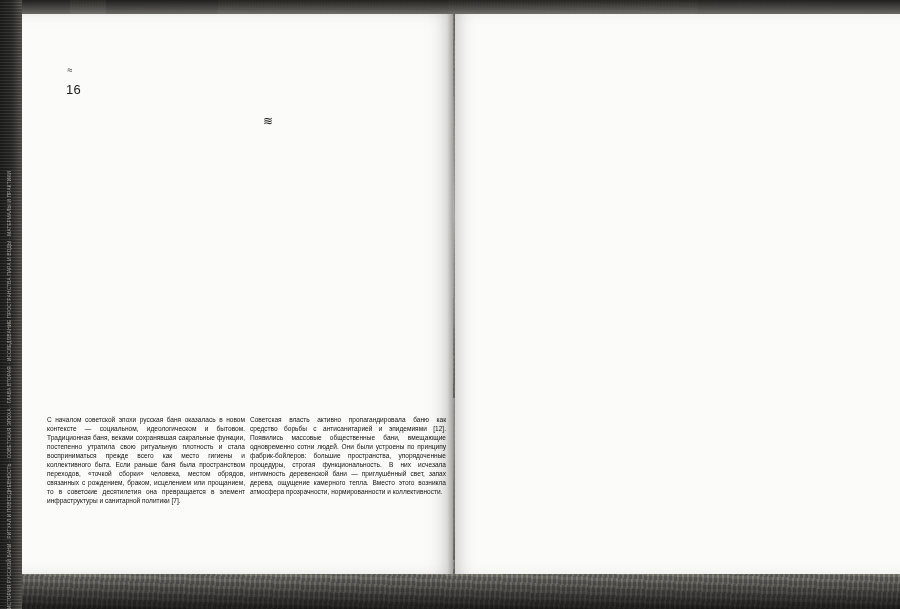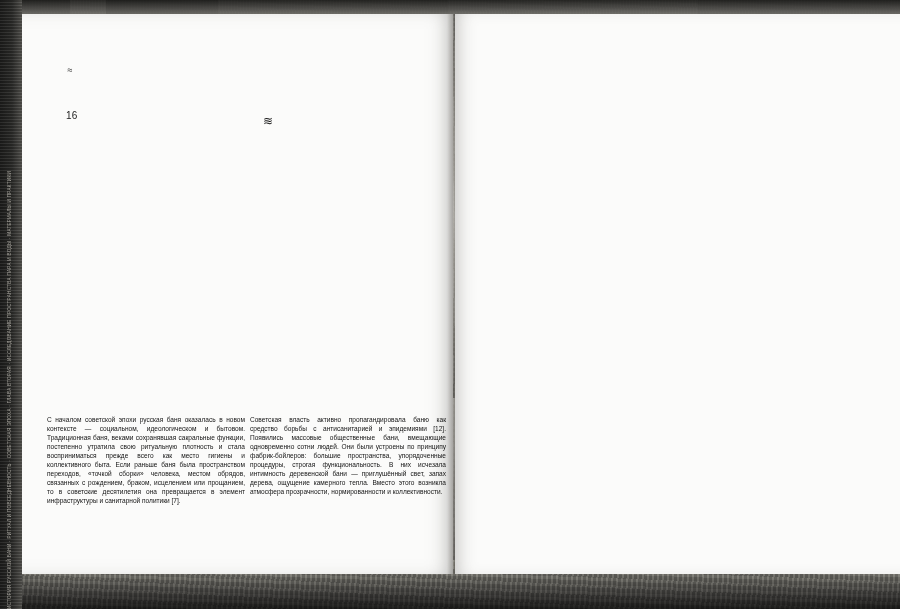--- a/index.html
+++ b/index.html
@@ -132,24 +132,23 @@
     left: 425px;
     top: 0;
     width: 16px;
     height: 560px;
     background: linear-gradient(90deg, rgba(120,118,113,0.0) 0%, rgba(108,106,101,0.42) 42%, rgba(92,90,86,0.5) 50%, rgba(120,118,113,0.0) 100%);
   }
 
   
   .folio {
     position: absolute;
-    font-size: 10px;
+    font-size: 13px;
     color: #1a1a1a;
     letter-spacing: 0.2px;
-    margin-top: 28px;
   }
   .folio-16 { left: 44px; top: 68px; }
 
   
   .wave {
     position: absolute;
     color: #1a1a1a;
     font-size: 10px;
     line-height: 4px;
     letter-spacing: 0;

